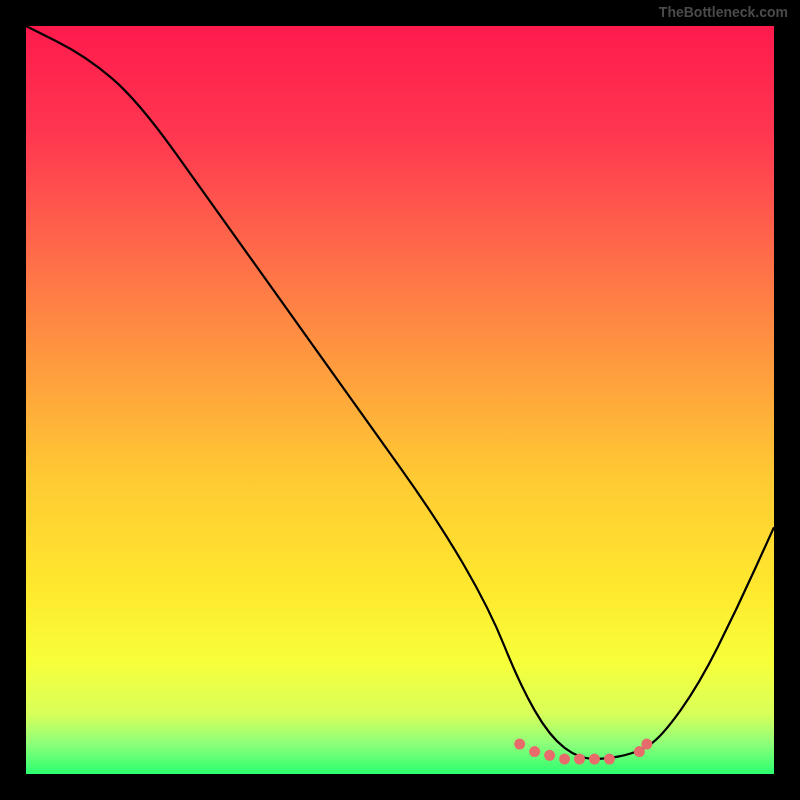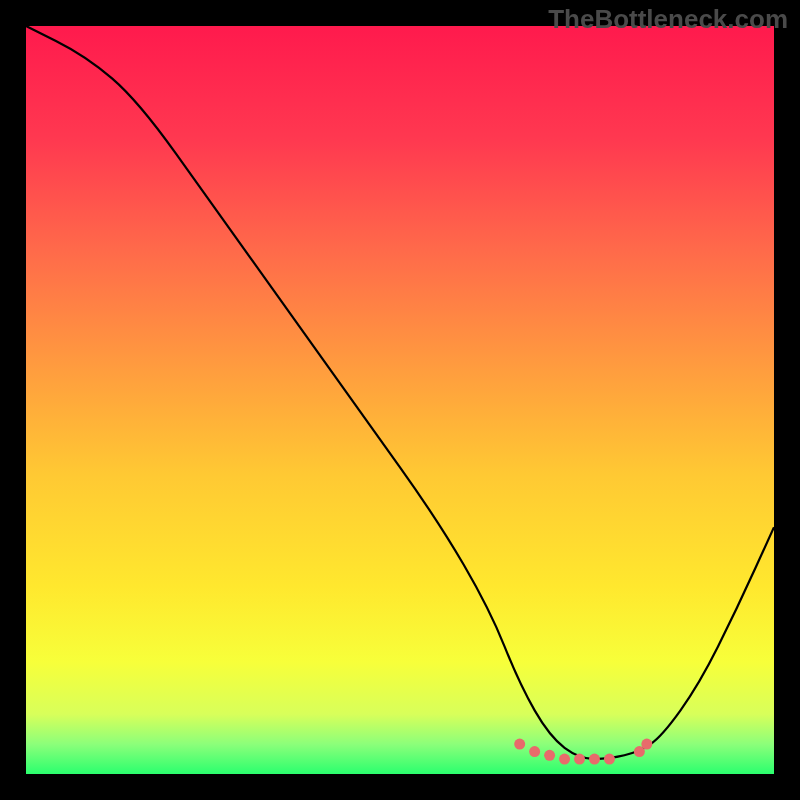--- a/index.html
+++ b/index.html
@@ -8,21 +8,21 @@
     height: 800px;
     background: #000;
     position: relative;
     font-family: Arial, sans-serif;
   }
   .watermark {
     position: absolute;
     top: 4px;
     right: 12px;
     color: #4a4a4a;
-    font-size: 26px;
+    font-size: 14px;
     font-weight: bold;
     z-index: 10;
   }
   .plot-area {
     position: absolute;
     left: 26px;
     top: 26px;
     width: 748px;
     height: 748px;
     overflow: hidden;

